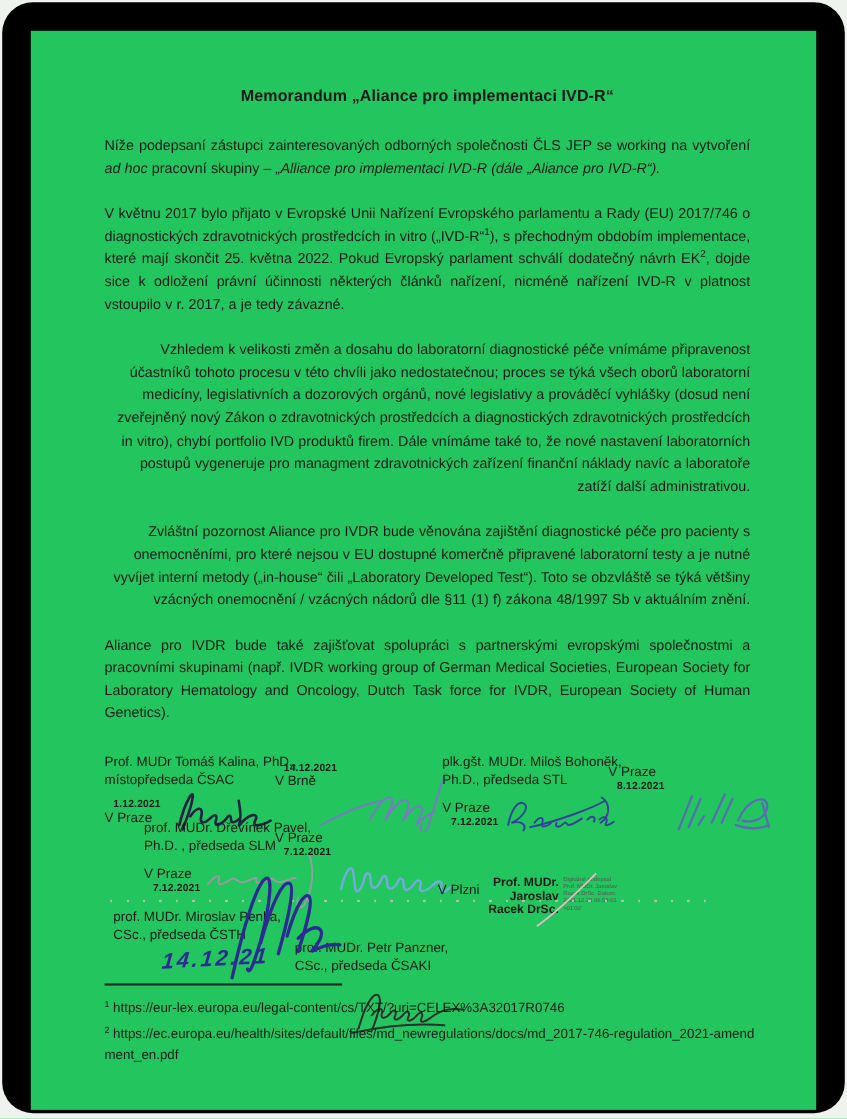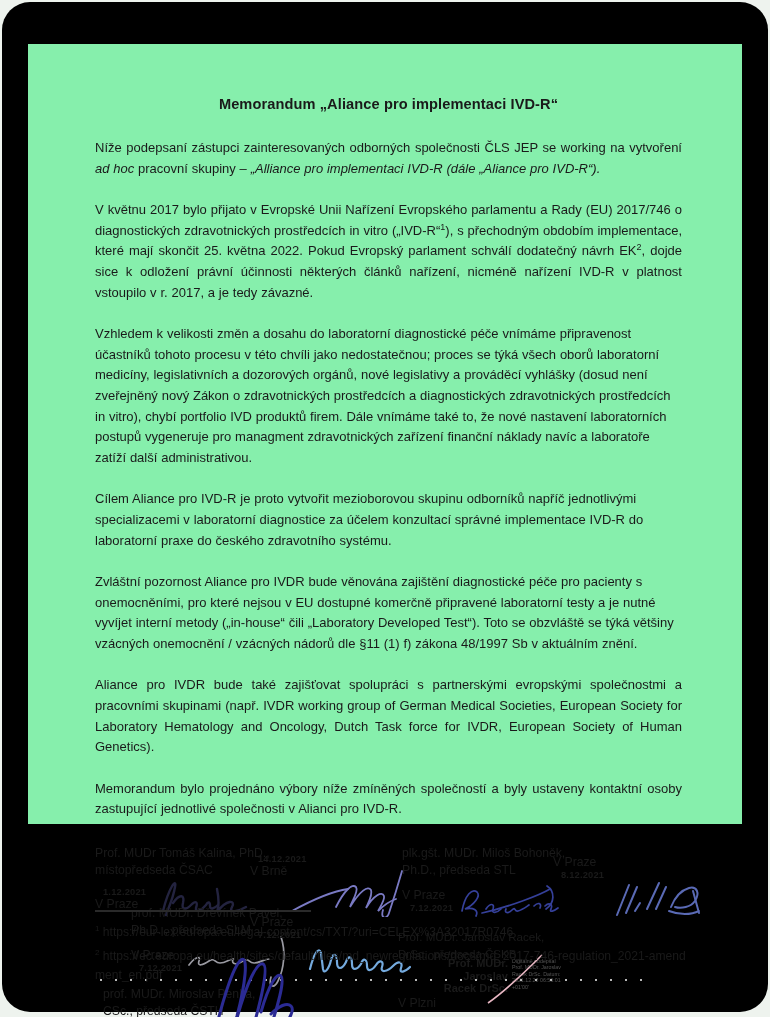--- a/index.html
+++ b/index.html
@@ -7,31 +7,31 @@
     width:770px;height:1017px;position:relative;overflow:hidden;
     background:#eef3ee;
     font-family:"Liberation Sans","DejaVu Sans",sans-serif;
     color:#1a1a1a;
   }
   .scan-frame{
     position:absolute;left:2px;top:2px;width:766px;height:1010px;
     background:#000;border-radius:28px;
   }
   .page{
-    position:absolute;left:28px;top:44px;width:714px;height:780px;
-    background:#86efac;
+    position:absolute;left:28px;top:28px;width:714px;height:981px;
+    background:#22c55e;
   }
   .content{padding:52px 60px 0 67px;}
   .doc-title{
     text-align:center;font-weight:bold;font-size:14.6px;
     margin:0 0 26px 0;letter-spacing:.1px;
   }
   .para{
     font-size:13px;line-height:20.6px;margin:0 0 21px 0;
-    text-align:left;word-spacing:.2px;
+    text-align:right;word-spacing:.2px;
   }
   .para.justify{text-align:justify;}
   .run-i{font-style:italic;}
   .run-sup{vertical-align:super;font-size:9px;line-height:0;}
 
   .sig-area{position:relative;height:252px;margin-top:4px;}
   .sig-block{position:absolute;}
   .sig-name{font-size:12.2px;line-height:16.5px;white-space:pre;}
   .sig-place{font-size:12.2px;margin-top:10px;}
   .sig-date{font-size:9.3px;font-weight:bold;letter-spacing:.2px;}
@@ -67,24 +67,22 @@
 <div class="scan-frame"></div>
 
 <div class="page">
   <div class="content">
 
     <h1 class="doc-title">Memorandum „Aliance pro implementaci IVD-R“</h1>
 
     <p class="para justify"><span>Níže podepsaní zástupci zainteresovaných odborných společnosti ČLS JEP se working na vytvoření </span><span class="run-i">ad hoc</span><span> pracovní skupiny – </span><span class="run-i">„Alliance pro implementaci IVD-R  (dále „Aliance pro IVD-R“).</span></p>
     <p class="para justify"><span>V květnu 2017 bylo přijato v Evropské Unii Nařízení Evropského parlamentu a Rady (EU) 2017/746 o diagnostických zdravotnických prostředcích in vitro („IVD-R“</span><span class="run-sup">1</span><span>), s přechodným obdobím implementace, které mají skončit 25. května 2022. Pokud Evropský parlament schválí dodatečný návrh EK</span><span class="run-sup">2</span><span>, dojde sice k odložení právní účinnosti některých článků nařízení, nicméně nařízení IVD-R v platnost vstoupilo v r. 2017, a je tedy závazné.</span></p>
     <p class="para"><span>Vzhledem k velikosti změn a dosahu do laboratorní diagnostické péče vnímáme připravenost účastníků tohoto procesu v této chvíli jako nedostatečnou; proces se týká všech oborů laboratorní medicíny, legislativních a dozorových orgánů, nové legislativy a prováděcí vyhlášky (dosud není zveřejněný nový Zákon o zdravotnických prostředcích a diagnostických zdravotnických prostředcích in vitro), chybí portfolio IVD produktů firem. Dále vnímáme také to, že nové nastavení laboratorních postupů vygeneruje pro managment zdravotnických zařízení finanční náklady navíc a laboratoře zatíží další administrativou.</span></p>
-    <p class="para"><span>Cílem Aliance pro IVD-R je proto vytvořit mezioborovou skupinu odborníků napříč jednotlivými specializacemi v laboratorní diagnostice za účelem konzultací správné implementace IVD-R do laboratorní praxe do českého zdravotního systému.</span></p>
     <p class="para"><span>Zvláštní pozornost Aliance pro IVDR bude věnována zajištění diagnostické péče pro pacienty s onemocněními, pro které nejsou v EU dostupné komerčně připravené laboratorní testy a je nutné vyvíjet interní metody („in-house“ čili „Laboratory Developed Test“). Toto se obzvláště se týká většiny vzácných onemocnění / vzácných nádorů dle §11 (1) f) zákona 48/1997 Sb v aktuálním znění.</span></p>
     <p class="para justify"><span>Aliance pro IVDR bude také zajišťovat spolupráci s partnerskými evropskými společnostmi a pracovními skupinami (např. IVDR working group of German Medical Societies, European Society for Laboratory Hematology and Oncology, Dutch Task force for IVDR, European Society of Human Genetics).</span></p>
-    <p class="para justify"><span>Memorandum bylo projednáno výbory níže zmíněných společností a byly ustaveny kontaktní osoby zastupující jednotlivé společnosti v Alianci pro IVD-R.</span></p>
 
     <div class="sig-area">
 
       <div class="sig-block" style="left:0;top:4px;width:160px;">
         <div class="sig-name">Prof. MUDr Tomáš Kalina, PhD.,
 místopředseda ČSAC</div>
         <div class="sig-date date-above">1.12.2021</div>
         <div class="sig-place place-tight">V Praze</div>
         <svg class="sig-svg" style="left:58px;top:30px;" width="95" height="42" viewBox="0 0 95 42">
           <g fill="none" stroke-width="2.4" stroke-linecap="round" stroke="#23233f">
@@ -154,22 +152,20 @@
         <div class="sig-place">V Praze</div>
         <div class="sig-date date-below">7.12.2021</div>
         <svg class="sig-svg" style="left:56px;top:32px;" width="105" height="42" viewBox="0 0 105 42">
           <g fill="none" stroke-width="2.2" stroke-linecap="round" stroke="#74aade">
             <path d="M4,32 C8,16 13,9 15,16 L17,32 C18,38 23,32 25,23 C27,15 31,17 31,25 C31,33 36,33 40,25 C42,18 46,19 46,27 C46,34 51,33 55,27 C57,21 61,21 61,29 C61,35 66,34 70,28 C74,22 78,24 76,30 C74,36 81,35 87,29 C93,23 97,25 95,31 C93,37 99,35 104,30"></path>
           </g>
         </svg>
       </div>
 
       <div class="sig-block" style="left:303px;top:88px;width:210px;">
-        <div class="sig-name" style="font-size:11.6px;">Prof. MUDr. Jaroslav Racek,
-DrSc., předseda ČSKB</div>
         <div class="sig-place" style="margin-top:34px;">V Plzni</div>
         <div class="stamp-wrap">
           <div class="stamp-name">Prof. MUDr. Jaroslav Racek DrSc.</div>
           <div class="stamp-details">Digitálně podepsal Prof. MUDr. Jaroslav Racek DrSc. Datum: 2021.12.28 06:53:01 +01'00'</div>
           <svg class="stamp-slash" width="90" height="56" viewBox="0 0 90 56">
             <path d="M18,52 C38,38 58,18 72,4" fill="none" stroke-width="1.6" stroke="#e8b7c3"></path>
           </svg>
         </div>
       </div>
 

